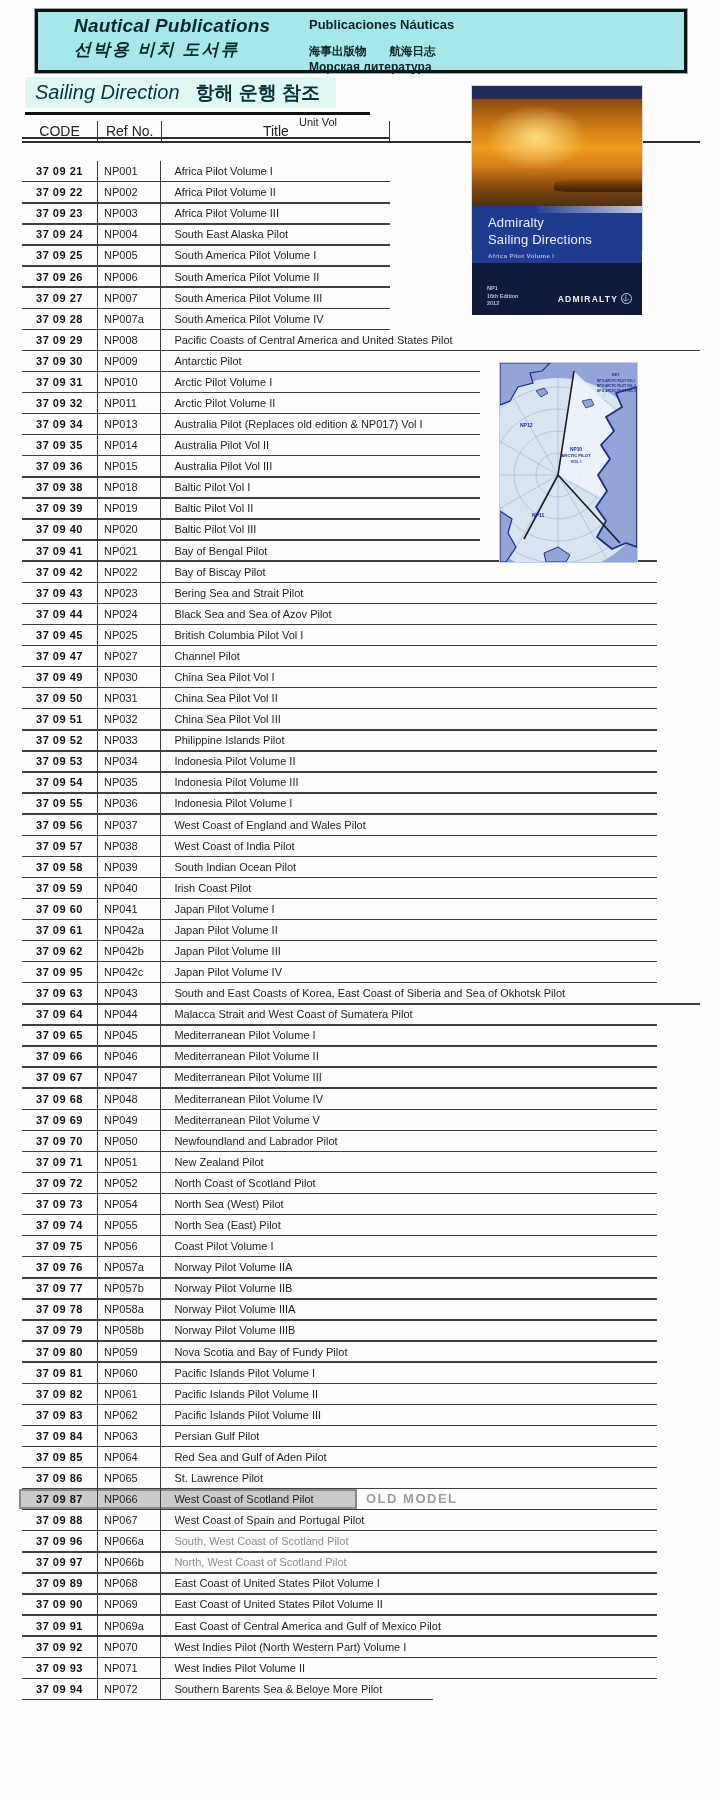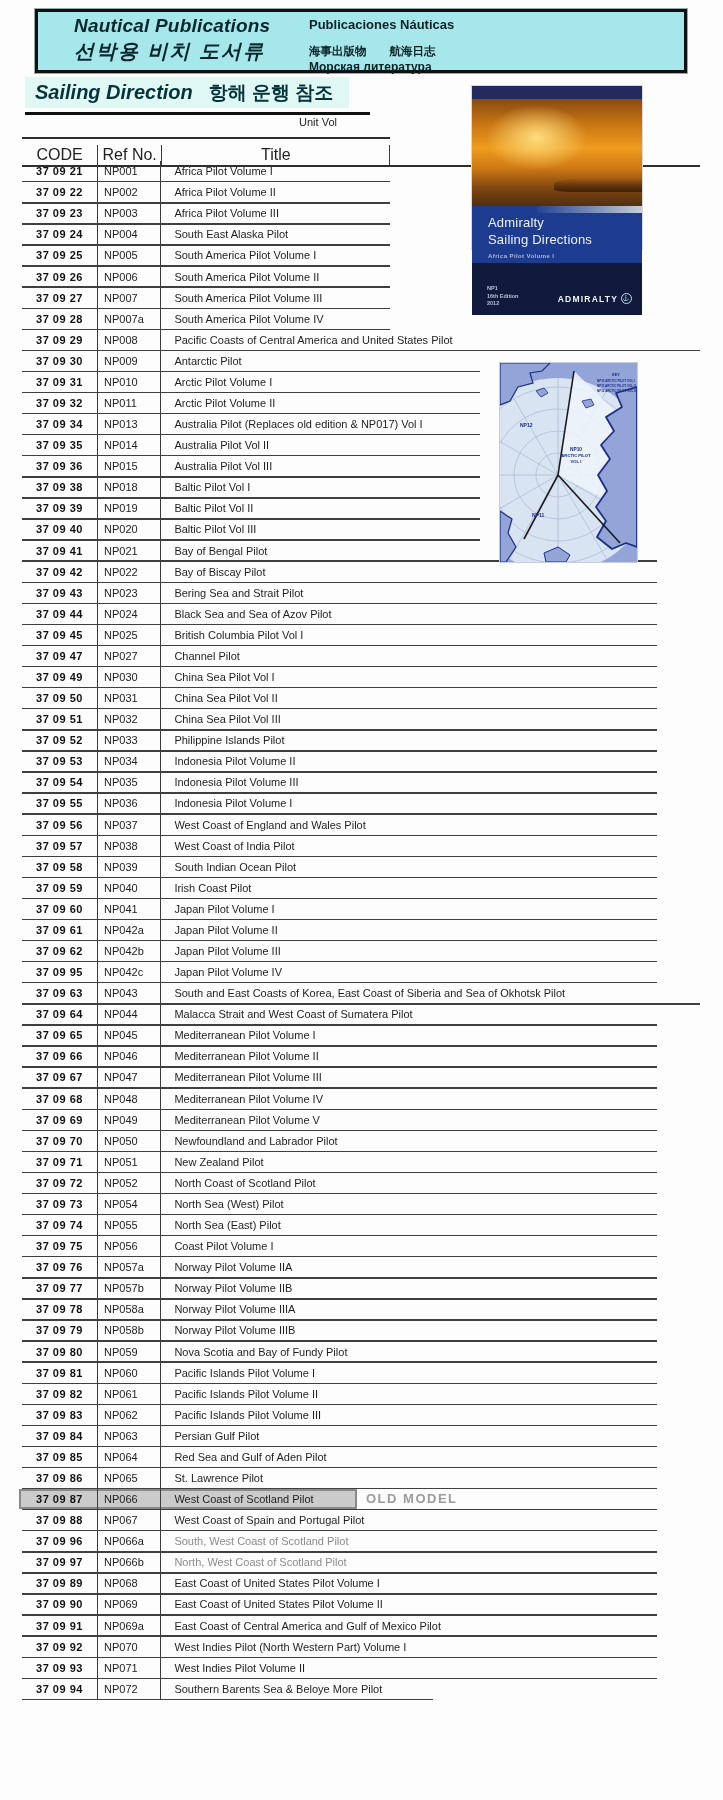--- a/index.html
+++ b/index.html
@@ -8,34 +8,34 @@
     font-family:"Liberation Sans", sans-serif;color:#1a1a1a;overflow:hidden;
   }
   
   .hdr-box{
     position:absolute;left:35px;top:9px;width:652px;height:64px;
     background:#a6e7eb;border:3px solid #101010;box-sizing:border-box;
     box-shadow:0 0 0 1px #9aa; display:flex;
   }
   .hdr-left{width:235px;padding:3px 0 0 36px}
   .h-en{font-size:19px;font-weight:700;font-style:italic;color:#07262c;letter-spacing:.2px}
-  .h-ko{font-size:20px;font-weight:800;font-style:italic;color:#05262b;margin-top:1px;letter-spacing:2px}
+  .h-ko{font-size:17px;font-weight:800;font-style:italic;color:#05262b;margin-top:1px;letter-spacing:2px}
   .hdr-right{padding-top:5px;color:#0a2125}
   .h-es{font-size:13px;font-weight:600}
   .h-zh{font-size:11.5px;font-weight:700;margin-top:12px}
   .h-ru{font-size:12px;font-weight:600;margin-top:1px}
   
   .sec-title{position:absolute;left:25px;top:77px;width:345px;border-bottom:3.5px solid #101010;padding-bottom:4px}
   .sec-inner{background:#e0f8f4;display:inline-block;padding:3px 16px 2px 10px}
-  .st-en{font-size:20px;font-weight:700;font-style:italic;color:#04333b}
+  .st-en{font-size:20px;font-weight:400;font-style:italic;color:#04333b}
   .st-ko{font-size:19px;font-weight:800;color:#04333b;margin-left:16px}
   .unit{position:absolute;left:258px;top:116px;width:120px;text-align:center;font-size:11px;color:#222}
   
   .tbl-topline{position:absolute;left:22px;top:137px;width:368px;height:1.6px;background:#2e2e2e}
-  .thead{position:absolute;left:22px;top:145px;width:678px;height:20.6px;display:flex;font-size:16px;color:#222}
+  .thead{position:absolute;left:22px;top:121px;width:678px;height:20.6px;display:flex;font-size:14px;color:#222}
   .hc{display:flex;align-items:center;justify-content:center;box-sizing:content-box}
   .hc1{width:75px;border-right:1.6px solid #3c3c3c}
   .hc2{width:63.4px;border-right:1.6px solid #3c3c3c}
   .hc3{width:227px;border-right:1.4px solid #3c3c3c}
   .thead-line{position:absolute;left:0;bottom:-1.4px;width:678px;height:1.8px;background:#2e2e2e}
   #rows{position:absolute;left:22px;top:160.6px}
   .row{position:relative;display:flex;height:21.08px;font-size:11px;align-items:stretch}
   .cc{width:75px;border-right:1.6px solid #3c3c3c;display:flex;align-items:center;justify-content:center;
       font-weight:700;letter-spacing:.5px;color:#111}
   .cr{width:63.4px;border-right:1.6px solid #3c3c3c;display:flex;align-items:center;padding-left:6px;

